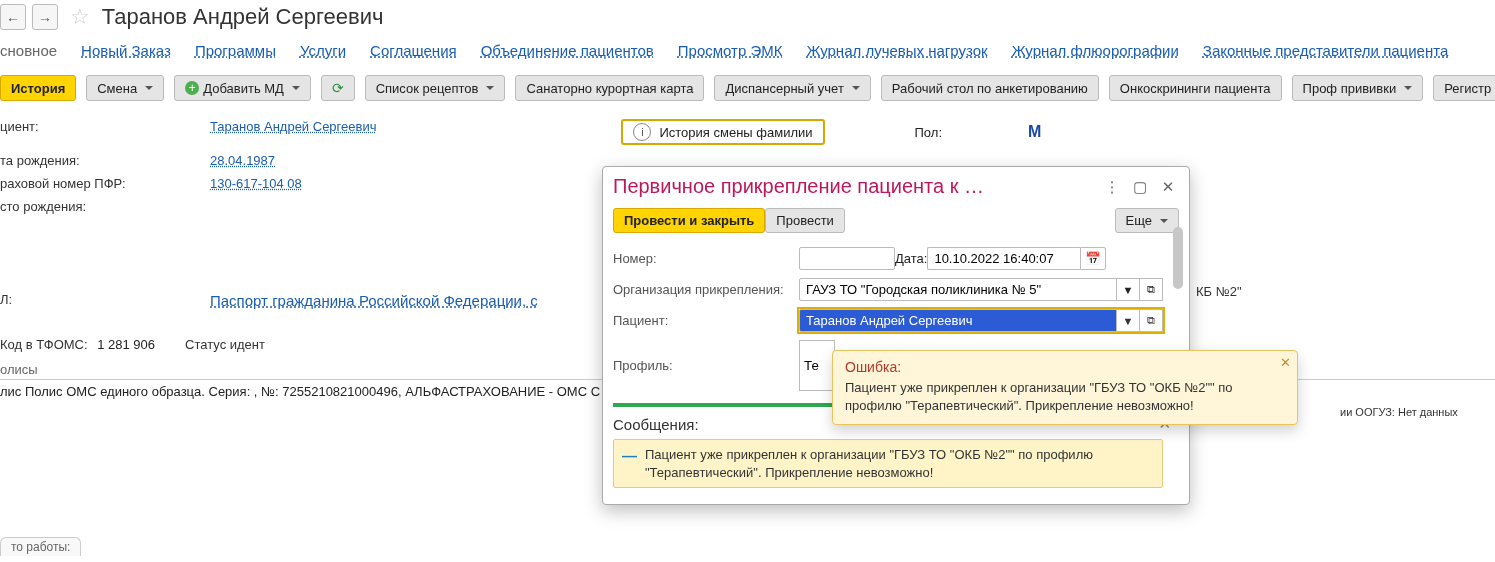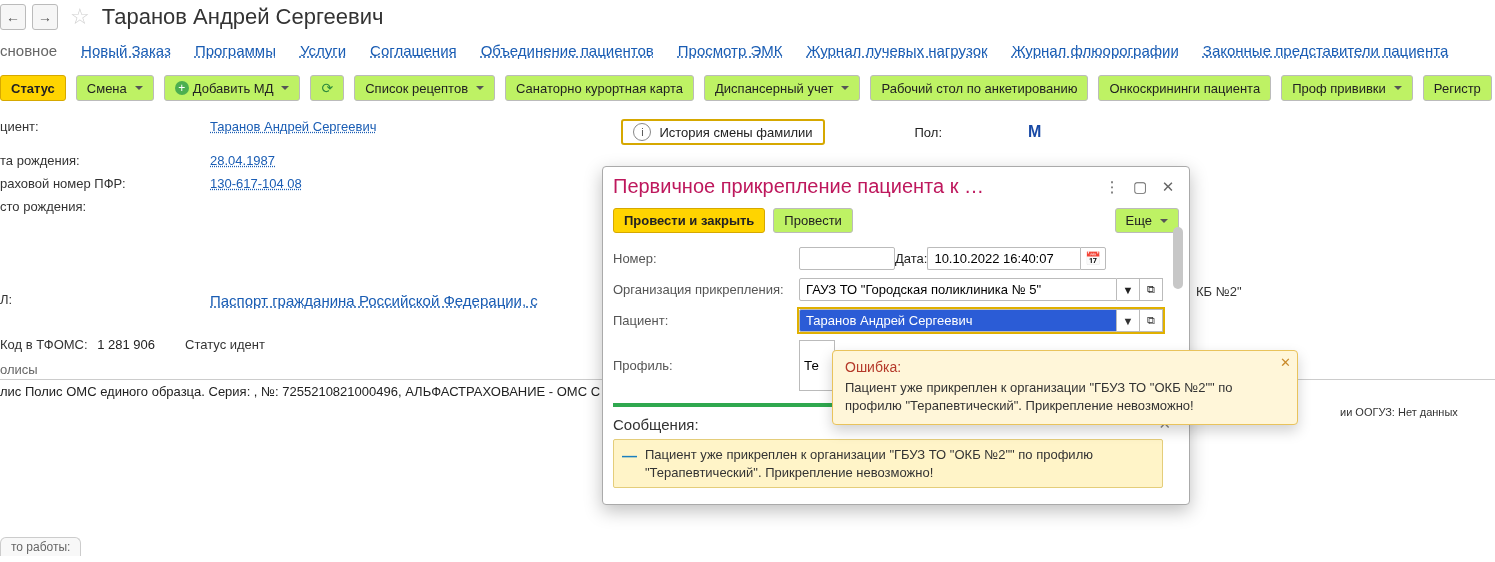--- a/index.html
+++ b/index.html
@@ -54,21 +54,21 @@
   .tab.link { color: #1a5db4; text-decoration: underline dotted; }
   
   .toolbar {
     display: flex;
     gap: 10px;
     padding: 10px 0;
     flex-wrap: nowrap;
   }
   .btn {
     border: 1px solid #bbb;
-    background: #bef264;
+    background: #e5e5e5;
     border-radius: 3px;
     padding: 4px 10px;
     font-size: 13px;
     cursor: pointer;
     display: inline-flex;
     align-items: center;
     gap: 4px;
     white-space: nowrap;
   }
   .btn.yellow {
@@ -189,21 +189,20 @@
   .modal-ctl {
     width: 22px; height: 22px;
     display: inline-flex; align-items: center; justify-content: center;
     color: #666; cursor: pointer;
     margin-left: 6px;
     font-size: 15px;
   }
   .modal-toolbar {
     display: flex;
     padding: 6px 10px 10px 10px;
-    gap: 8px;
     align-items: center;
     justify-content: center;
   }
   .modal-toolbar .spacer { flex: 1; }
 
   .modal-body {
     padding: 0 26px 8px 10px;
     position: relative;
   }
   .form-row {
@@ -368,21 +367,21 @@
   <span class="tab link">Услуги</span>
   <span class="tab link">Соглашения</span>
   <span class="tab link">Объединение пациентов</span>
   <span class="tab link">Просмотр ЭМК</span>
   <span class="tab link">Журнал лучевых нагрузок</span>
   <span class="tab link">Журнал флюорографии</span>
   <span class="tab link">Законные представители пациента</span>
 </div>
 
 <div class="toolbar">
-  <div class="btn yellow">Статус</div>
+  <div class="btn yellow">История</div>
   <div class="btn caret">Смена</div>
   <div class="btn caret">
     <span class="plus-circle">+</span>
     <span>Добавить МД</span>
   </div>
   <div class="btn">
       <span class="reload-icn">⟳</span>
     </div>
   <div class="btn caret">Список рецептов</div>
   <div class="btn">Санаторно курортная карта</div>

